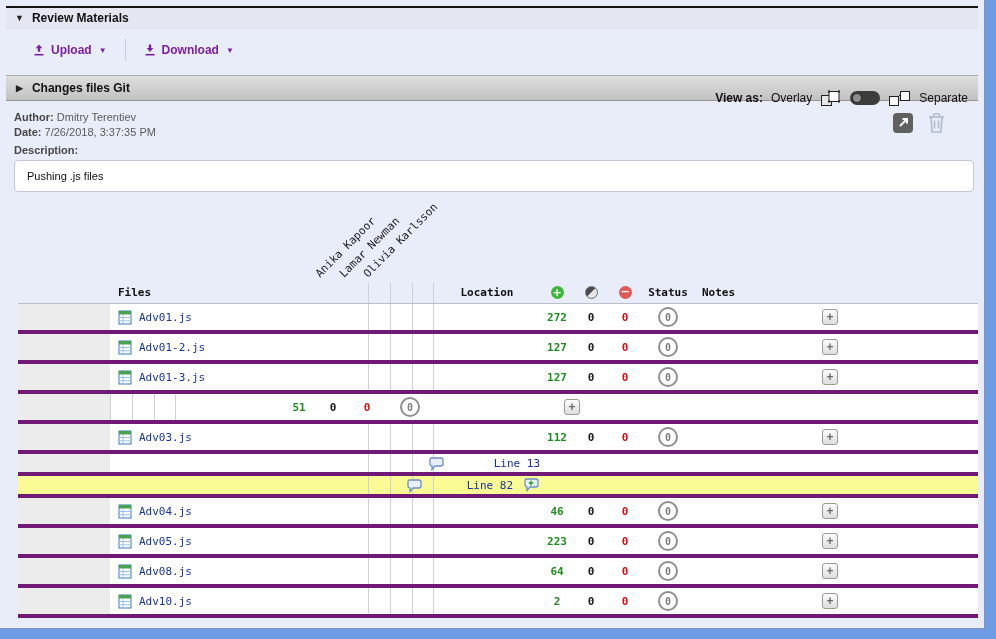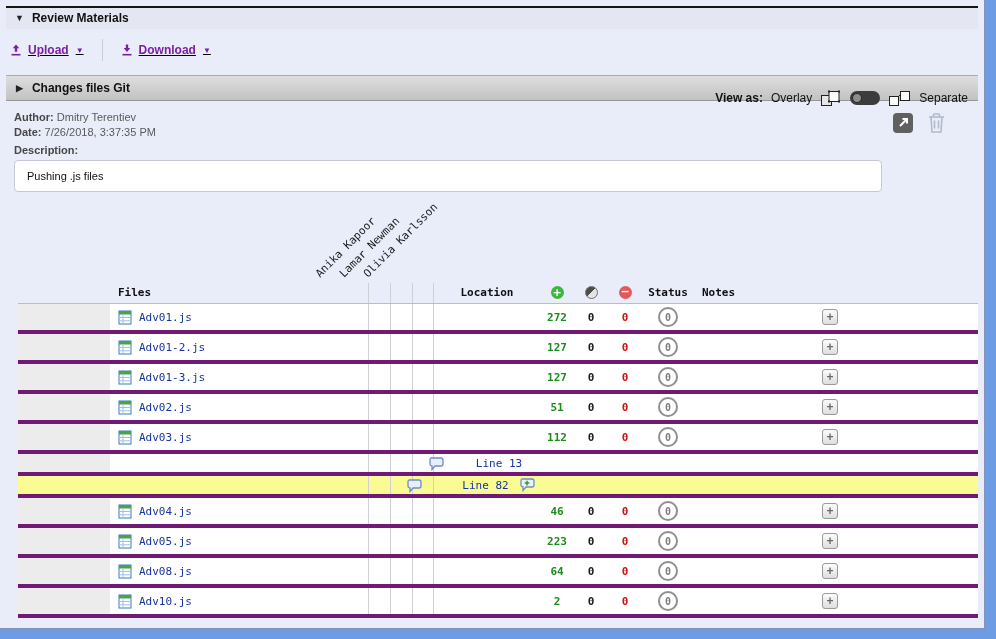--- a/index.html
+++ b/index.html
@@ -8,21 +8,21 @@
 
   .desktop { position:absolute; inset:0; background:#6d9be4; }
   .panel { position:absolute; left:0; top:0; width:985px; height:629px; background:#e9edfa;
            border-right:1px solid #8193bb; border-bottom:1px solid #8193bb; overflow:hidden; }
 
   .section-frame { margin:6px 6px 0 6px; border-top:2px solid #151515; }
   .panel-header { display:flex; align-items:center; gap:8px; padding:3px 9px 4px; background:#e4e6f2;
                   font-size:12px; font-weight:bold; color:#111; }
   .tri { font-size:9px; color:#222; }
 
-  .toolbar { display:flex; padding:10px 0 12px;text-decoration:underline; }
+  .toolbar { display:flex; padding:10px 23px 12px; }
   .tbtn { display:flex; align-items:center; gap:6px; background:none; border:none; color:#7a1fa2;
           font-family:"Liberation Sans",sans-serif; font-size:12px; font-weight:bold; cursor:pointer; padding:4px 10px; }
   .caret { font-size:8px; margin-left:1px; }
   .v-div { width:1px; height:22px; background:#c7cdde; margin:0 8px; }
 
   .git-header { margin:2px 6px 0 6px; background:linear-gradient(#dedede,#c2c2c2); border-top:1px solid #ababab;
                 border-bottom:1px solid #979797; display:flex; align-items:center; padding:0 10px; font-size:12px;
                 font-weight:bold; color:#111; gap:9px; height:26px; }
   .git-right { margin-left:auto; display:flex; align-items:center; gap:8px;margin-top:20px; }
   .view-label { font-weight:bold; font-size:12px; }
@@ -31,21 +31,21 @@
   .knob { position:absolute; left:2px; top:2px; width:10px; height:10px; border-radius:50%;
           background:#8d8d8d; border:1px solid #2a2a2a; }
 
   .commit { padding:9px 14px 0; display:flex; }
   .commit-lines { font-size:11px; color:#5a5a5a; line-height:1.32; }
   .commit-lines b { color:#474747; }
   .commit-icons { margin-left:auto; display:flex; align-items:flex-start; gap:13px; padding:2px 24px 0 0; }
   .icon-btn { background:none; border:none; cursor:pointer; padding:0; line-height:0; }
 
   .desc-label { font-size:11px; font-weight:bold; color:#474747; margin:5px 14px 0; }
-  .desc-input { display:block; margin:4px 14px 0; width:868px; height:32px; border:1px solid #c4c8d8;
+  .desc-input { display:block; margin:4px 14px 0; width:960px; height:32px; border:1px solid #c4c8d8;
                 border-radius:4px; background:#fff; font-family:"Liberation Sans",sans-serif; font-size:11px;
                 color:#111; padding:0 12px; }
 
   .names-strip { position:relative; height:92px; }
   .rot-name { position:absolute; bottom:4px; font-family:"DejaVu Sans Mono",monospace; font-size:11px;
               color:#1c1c1c; transform:rotate(-45deg); transform-origin:0 100%; white-space:nowrap; }
   .rn1 { left:322px; } .rn2 { left:346px; } .rn3 { left:370px; }
 
   .table-wrap { margin:0 7px 0 18px; width:960px; }
   .thead { display:flex; align-items:flex-end; height:20px; border-bottom:1px solid #b9bcc9;
@@ -64,21 +64,21 @@
   .thead .c-notes { padding-left:8px; }
 
   .trow { display:flex; height:30px; background:#fff; border-bottom:4px solid #701a75; position:relative; width:960px; }
   .trow .c-gutter { background:#ececec; }
   .trow.comment { height:22px; }
   .trow.highlight { background:#fbfb95; }
   .trow.highlight .c-gutter { background:#fbfb95; }
 
   .fname { font-family:"DejaVu Sans Mono",monospace; font-size:11px; color:#16339e; margin-left:7px; cursor:pointer; }
   .loc-text { font-family:"DejaVu Sans Mono",monospace; font-size:11px; color:#16339e; }
-  .trow .c-loc { justify-content:center; padding-left:24px; }
+  .trow .c-loc { justify-content:flex-end; padding-left:24px; }
   .num { font-family:"DejaVu Sans Mono",monospace; font-size:11px; font-weight:bold; }
   .num.add { color:#1d8c1d; } .num.mod { color:#1b1b1b; } .num.rem { color:#cc1414; }
 
   .ic-add { width:13px; height:13px; border-radius:50%; background:#3db83d; color:#fff; font-size:11px;
             line-height:13px; text-align:center; font-weight:bold; font-family:"DejaVu Sans",sans-serif; }
   .ic-mod { width:13px; height:13px; border-radius:50%; border:1px solid #6e6e6e;
             background:linear-gradient(135deg,#4c4c4c 50%,#e4e4e4 50%); }
   .ic-rem { width:13px; height:13px; border-radius:50%; background:#e05a5a; color:#fff; font-size:11px;
             line-height:12px; text-align:center; font-weight:bold; font-family:"DejaVu Sans",sans-serif; }
 
@@ -296,28 +296,20 @@
             </div>
             <div class="cell c-status">
               <span class="status-badge">0</span>
             </div>
             <div class="cell c-notes">
               <button class="note-btn">+</button>
             </div>
           </div>
           <div class="trow">
             <div class="cell c-gutter"></div>
-            <div class="cell c-files">
-              <span style="line-height:0"><svg width="14" height="15" viewBox="0 0 14 15">
-                  <rect x="1" y="1" width="12" height="13" fill="#fff" stroke="#3a7abf"></rect>
-                  <rect x="1" y="1" width="12" height="3.5" fill="#49a24e"></rect>
-                  <path d="M1 7.5 h12 M1 10.8 h12 M5 4.8 v9" stroke="#9cc1e8" stroke-width="1" fill="none"></path>
-                </svg></span>
-              <span class="fname">Adv02.js</span>
-            </div>
             <div class="cell c-r"></div>
             <div class="cell c-r"></div>
             <div class="cell c-r c-r3"></div>
             <div class="cell c-loc"></div>
             <div class="cell c-cnt">
               <span class="num add">51</span>
             </div>
             <div class="cell c-cnt">
               <span class="num mod">0</span>
             </div>

